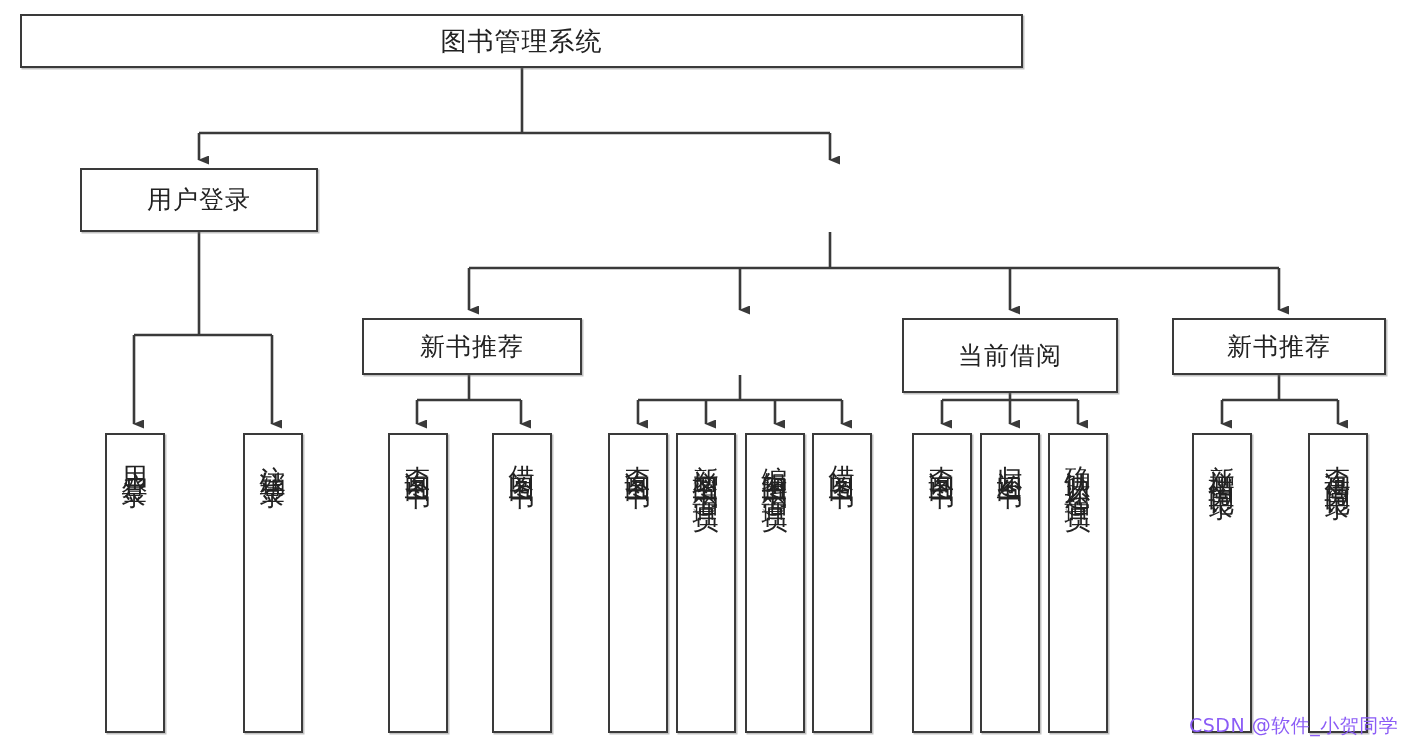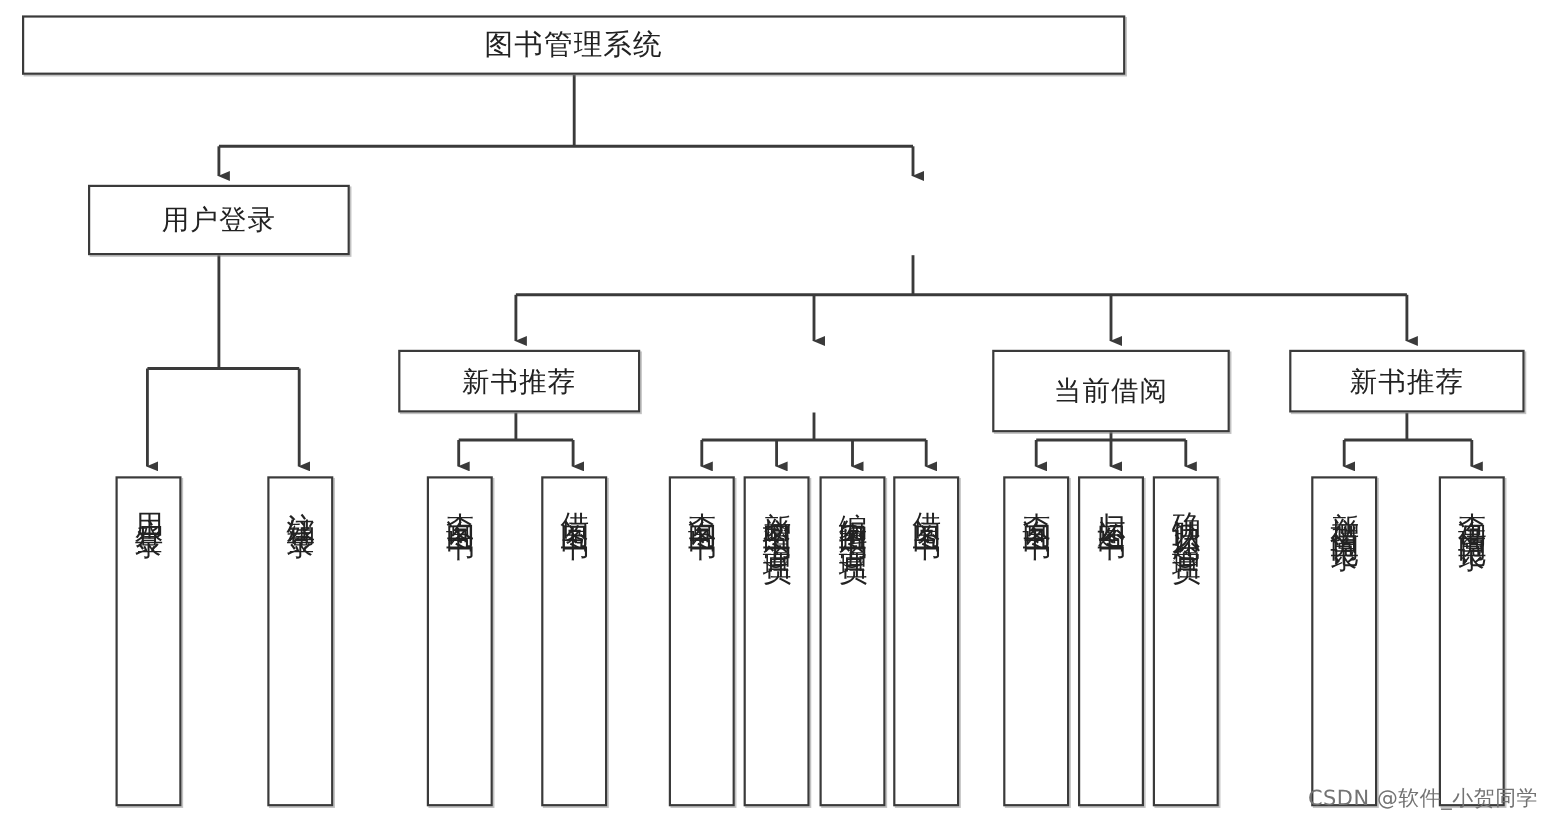--- a/index.html
+++ b/index.html
@@ -53,21 +53,21 @@
     text-orientation:upright;
     font-size:26px;
     letter-spacing:6px;
     line-height:1;
   }
   .watermark{
     position:absolute;
     left:1189px;
     top:713px;
     font-size:19px;
-    color:#737373;
+    color:#8b5cf6;
     white-space:nowrap;
     letter-spacing:0.5px;
   }
 </style>
 </head>
 <body>
 
 <div id="canvas">
 
   <svg class="lines" viewBox="0 0 1405 747">

